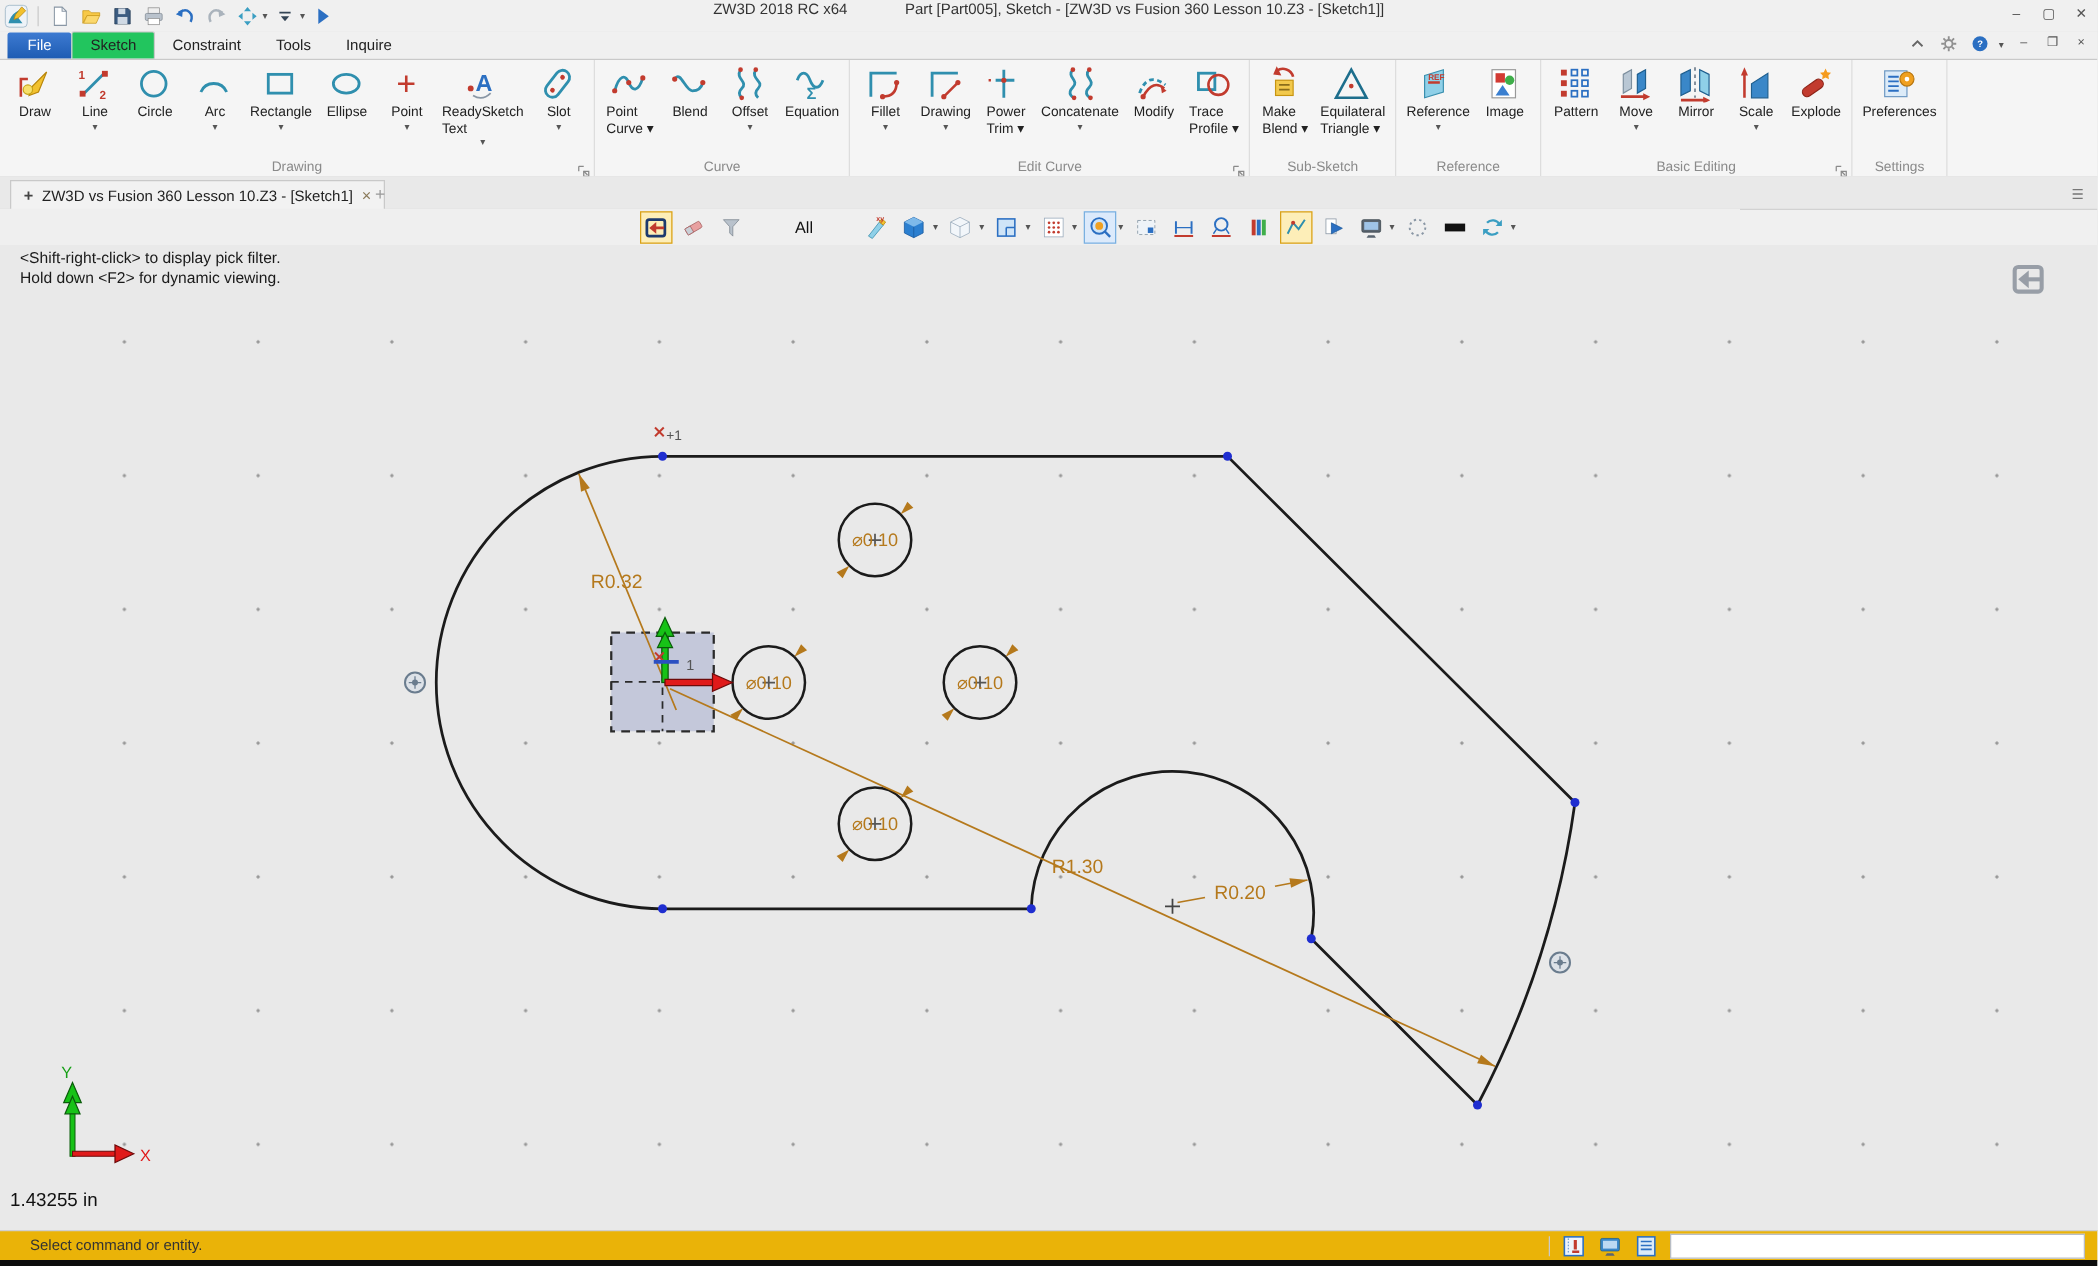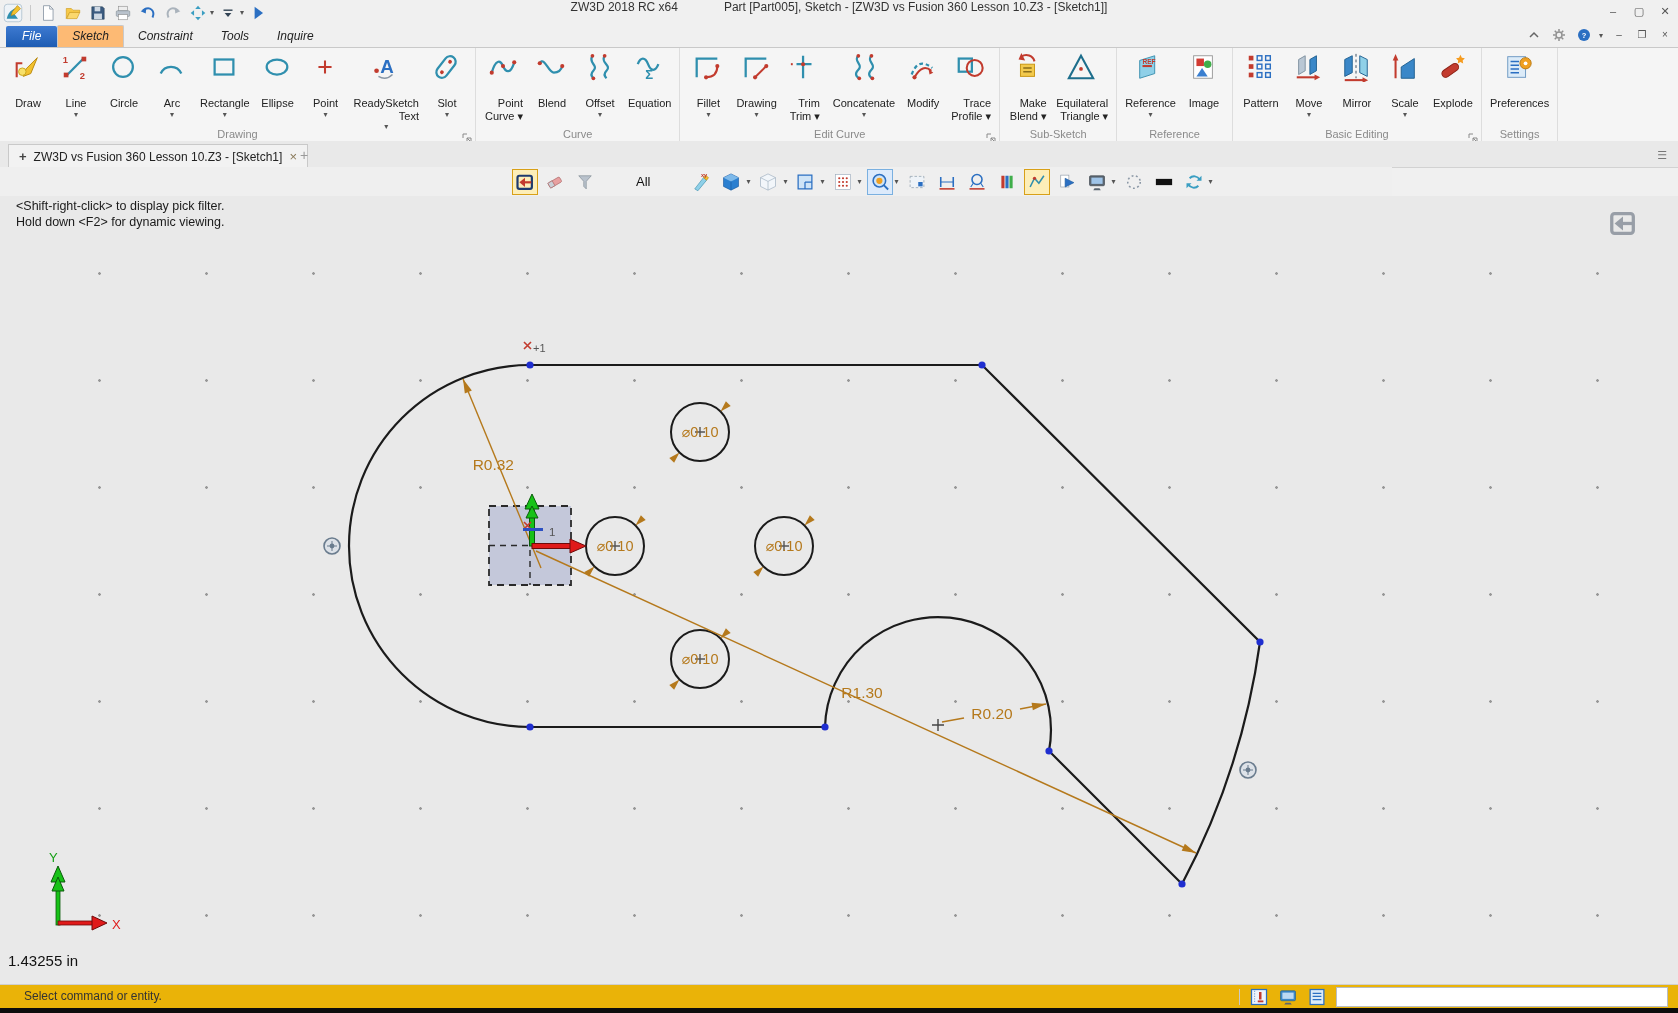--- a/index.html
+++ b/index.html
@@ -13,31 +13,31 @@
   .qicon{width:22px;height:22px;display:flex;align-items:center;justify-content:center;}
   .qsep{width:1px;height:16px;background:#c9c9c9;margin:0 3px;}
   .qcaret{font-size:8px;color:#555;margin-left:-2px;}
   #title-center{left:0;top:0;width:1678px;height:25px;display:flex;justify-content:center;gap:46px;pointer-events:none;}
   #title-center span{font-size:12px;color:#333;}
   #win-controls{right:4px;top:3px;display:flex;gap:8px;}
   .winbtn{width:18px;height:16px;font-size:11px;color:#555;text-align:center;line-height:16px;}
   
   #menubar{left:0;top:25px;width:1678px;height:22px;background:#f0f0f0;}
   #menu-items{left:6px;top:0;height:22px;display:flex;align-items:flex-end;}
-  .menu-item{font-size:12px;color:#222;padding:3px 14px 4px 14px;font-style:italic;}
+  .menu-item{font-size:12px;color:#222;padding:3px 14px 4px 14px;}
   .menu-item.file{background:linear-gradient(#3d7ad1,#1e5cb3);color:#fff;border-radius:2px 2px 0 0;padding:3px 16px 4px 16px;}
-  .menu-item.active{background:#fdba74;border:1px solid #c9c9c9;border-bottom:none;border-radius:2px 2px 0 0;}
+  .menu-item.active{background:#22c55e;border:1px solid #c9c9c9;border-bottom:none;border-radius:2px 2px 0 0;}
   #menu-right{right:6px;top:2px;display:flex;align-items:center;gap:9px;}
   #menu-right .winbtn{font-size:10px;height:14px;line-height:14px;width:14px;}
   
   #ribbon{left:0;top:47px;width:1678px;height:93px;background:#f5f5f5;border-top:1px solid #c9c9c9;border-bottom:1px solid #d5d5d5;display:flex;}
   .rgroup{position:relative;border-right:1px solid #ddd;padding:3px 4px 16px 4px;display:flex;align-items:flex-start;}
   .rbtn{display:flex;flex-direction:column;align-items:center;min-width:40px;padding:1px 4px;}
   .rbtn .ricon{width:32px;height:32px;}
-  .rlines{text-align:right;font-size:11px;color:#222;line-height:12.5px;white-space:nowrap;margin-top:13px;}
+  .rlines{text-align:left;font-size:11px;color:#222;line-height:12.5px;white-space:nowrap;}
   .rcaret{font-size:8px;color:#555;line-height:9px;height:9px;}
   .rfooter{position:absolute;left:0;right:0;bottom:1px;text-align:center;font-size:11px;color:#8a8a8a;}
   .rlauncher{position:absolute;right:3px;bottom:2px;width:10px;height:10px;}
   
   #tabbar{left:0;top:141px;width:1678px;height:26px;background:#e9e9e9;border-bottom:1px solid #d2d2d2;}
   #doc-tab{left:8px;top:3px;height:23px;background:#f2f2f2;border:1px solid #c9c9c9;border-bottom:none;display:flex;align-items:center;gap:7px;padding:0 10px;}
   #doc-tab .plus{color:#444;font-size:13px;font-weight:bold;}
   #doc-tab .lbl{font-size:12px;color:#222;}
   #doc-tab .close{color:#8a7a5a;font-size:13px;}
   #ghost-tab{left:300px;top:6px;color:#9a9a9a;font-size:14px;}
@@ -360,21 +360,21 @@
         </span>
         <span class="rcaret">▾</span>
       </div>
       <div class="rbtn">
         <span class="ricon"><svg width="30" height="30" viewBox="0 0 32 32">
             <path class="tl" d="M15 4v24M8 13h16"></path>
             <path class="rl" d="M2 13h4" stroke-dasharray="2 2"></path>
             <circle class="rd" cx="15" cy="13" r="2.2"></circle>
           </svg></span>
         <span class="rlines">
-          <div>Trim</div>
+          <div>Power</div>
           <div>Trim ▾</div>
         </span>
         <span class="rcaret"></span>
       </div>
       <div class="rbtn">
         <span class="ricon"><svg width="30" height="30" viewBox="0 0 32 32">
             <path class="tl" d="M11 4C5 10 17 13 11 19s1 9 1 9"></path>
             <path class="tl" d="M25 4c-6 6 6 9 0 15s1 9 1 9"></path>
             <circle class="rd" cx="11" cy="4" r="2"></circle>
             <circle class="rd" cx="25" cy="4" r="2"></circle>

